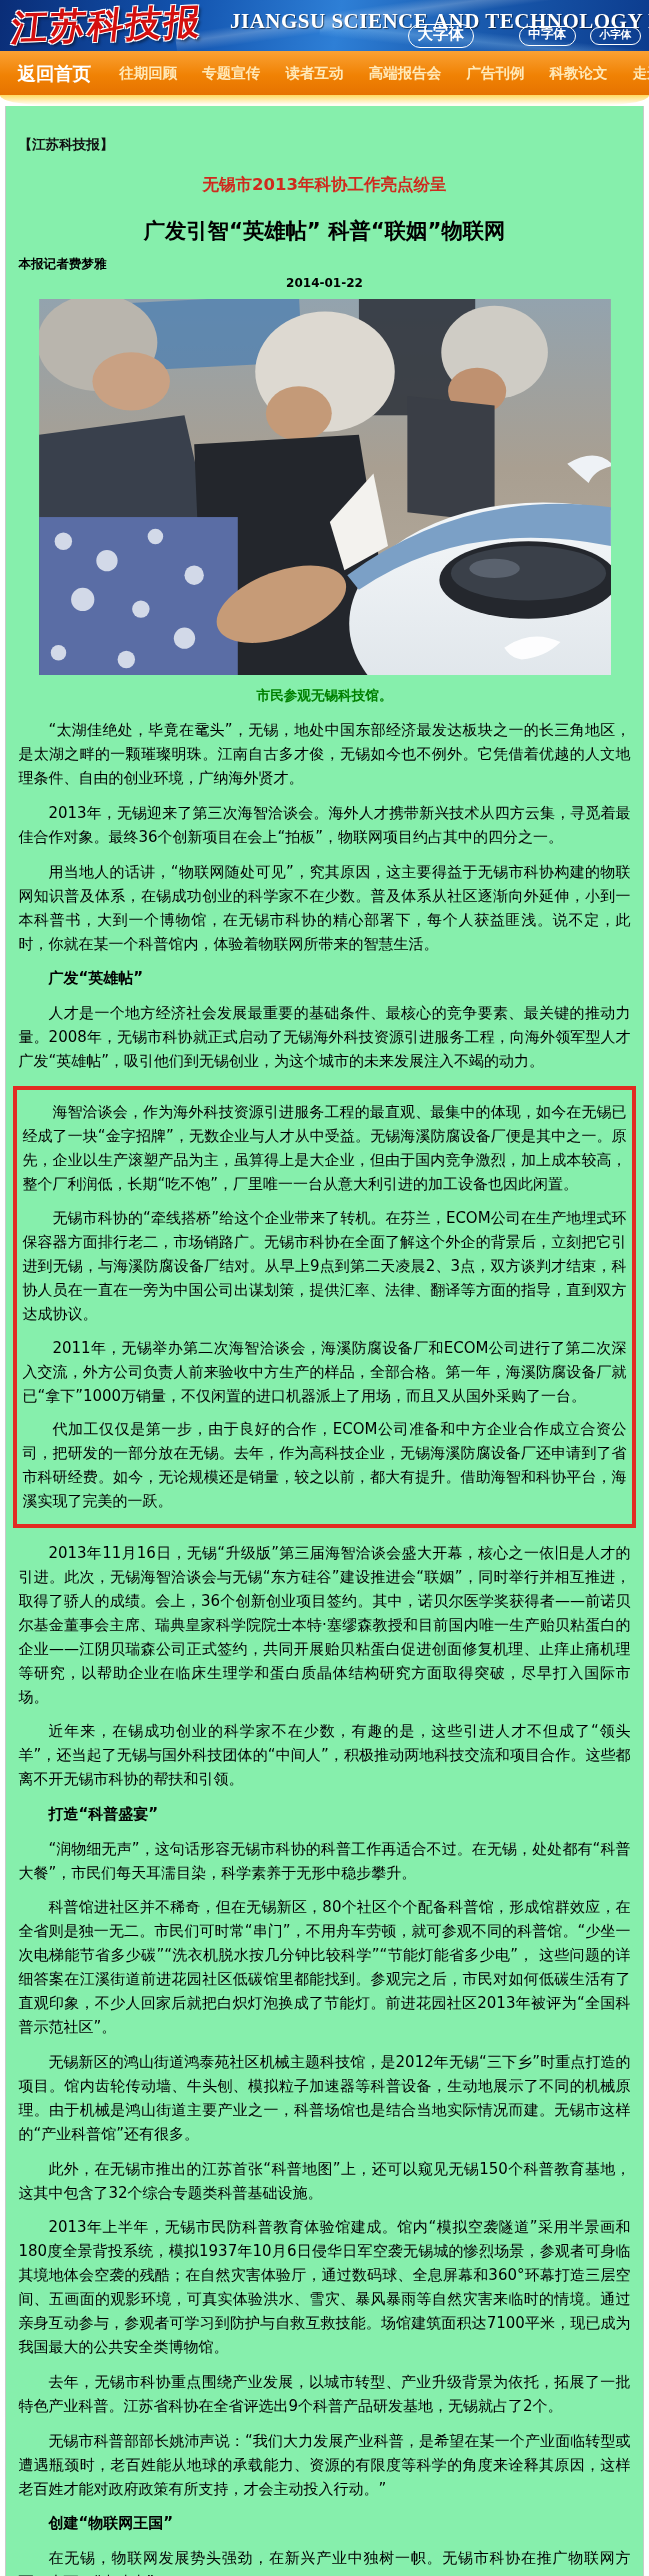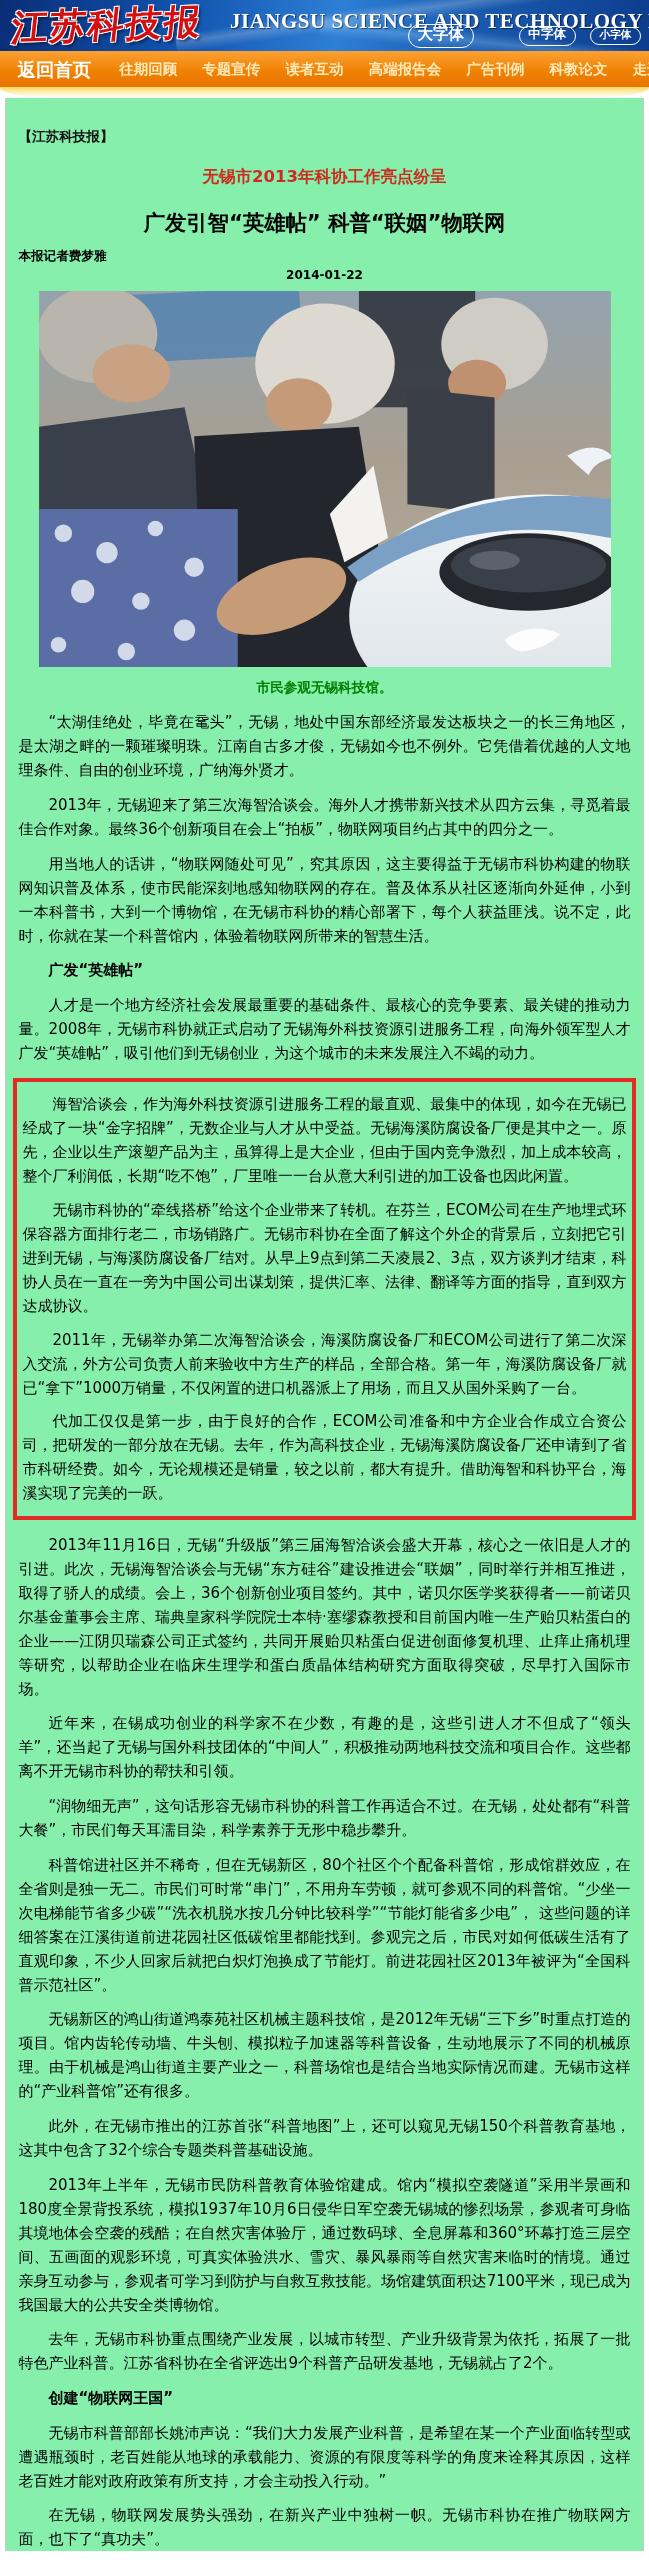--- a/index.html
+++ b/index.html
@@ -19,21 +19,21 @@
   .logo-en{position:absolute;left:230px;top:8.7px;color:#fff;font-weight:bold;font-size:21px;
     font-family:"Liberation Serif","DejaVu Serif",serif;letter-spacing:0.5px;white-space:nowrap;
     text-shadow:1px 1px 1px rgba(0,0,0,.55);}
   .font-buttons{position:absolute;right:7.8px;bottom:2.9px;display:flex;align-items:center;gap:14px;font-family:Liberation Mono, monospace;}
   .font-btn{color:#fff;border:1.9px solid #fff;border-radius:13.6px;padding:0 8.7px 1px;font-weight:bold;
     line-height:1.35;cursor:pointer;white-space:nowrap;}
   .font-btn.lg{font-size:15.5px;}
   .font-btn.md{font-size:12.6px;margin-left:31px;}
   .font-btn.sm{font-size:10.7px;}
   
-  .nav{height:36px;background:linear-gradient(#fba133 0%,#f08204 55%,#e67300 100%);
+  .nav{height:44px;background:linear-gradient(#fba133 0%,#f08204 55%,#e67300 100%);
     display:flex;align-items:center;padding:0 7.8px;}
   .nav-item{color:#ffe9b8;font-size:14.5px;font-weight:bold;text-decoration:none;padding:0 12.6px;white-space:nowrap;}
   .nav-item.home{color:#fff;font-size:18.4px;padding:0 15.5px 0 9.7px;}
   .nav-strip{height:10.7px;background:linear-gradient(#ffd95e,#fffdf2 85%);
     border-radius:0 0 58px 58px/0 0 10.7px 10.7px;}
   
   .content{margin:0 4.8px;border-left:1px solid #c9c9c9;border-right:1px solid #c9c9c9;
     padding:25px 12.6px 0;background:#86efac;min-height:2423px;box-sizing:border-box;}
   .article-tag{font-size:13.6px;font-weight:bold;color:#111;margin:5.8px 0 19.4px;}
   .subtitle{text-align:center;color:#cf2a1e;font-size:16.5px;font-weight:bold;margin:5.8px 0 7.8px;}
@@ -132,37 +132,38 @@
         <path d="M545 170 q30 -18 48 2 q-20 4 -26 18 q-12 -10 -22 -20z" fill="#eef2f6"></path>
         <path d="M480 360 q28 -20 58 -6 q-16 16 -40 18 q-12 -2 -18 -12z" fill="#ffffff" opacity="0.9"></path>
       </svg>
     </div>
 
     <div class="caption">市民参观无锡科技馆。</div>
 
     <div>
         <p class="para">“太湖佳绝处，毕竟在鼋头”，无锡，地处中国东部经济最发达板块之一的长三角地区，是太湖之畔的一颗璀璨明珠。江南自古多才俊，无锡如今也不例外。它凭借着优越的人文地理条件、自由的创业环境，广纳海外贤才。</p>
         <p class="para">2013年，无锡迎来了第三次海智洽谈会。海外人才携带新兴技术从四方云集，寻觅着最佳合作对象。最终36个创新项目在会上“拍板”，物联网项目约占其中的四分之一。</p>
-        <p class="para">用当地人的话讲，“物联网随处可见”，究其原因，这主要得益于无锡市科协构建的物联网知识普及体系，使市民能深刻地感知物联网的存在。普及体系从社区逐渐向外延伸，小到一本科普书，大到一个博物馆，在无锡市科协的精心部署下，每个人获益匪浅。说不定，此时，你就在某一个科普馆内，体验着物联网所带来的智慧生活。</p>
+        <p class="para">用当地人的话讲，“物联网随处可见”，究其原因，这主要得益于无锡市科协构建的物联网知识普及体系，在锡成功创业的科学家不在少数。普及体系从社区逐渐向外延伸，小到一本科普书，大到一个博物馆，在无锡市科协的精心部署下，每个人获益匪浅。说不定，此时，你就在某一个科普馆内，体验着物联网所带来的智慧生活。</p>
         <p class="para section-heading">广发“英雄帖”</p>
         <p class="para">人才是一个地方经济社会发展最重要的基础条件、最核心的竞争要素、最关键的推动力量。2008年，无锡市科协就正式启动了无锡海外科技资源引进服务工程，向海外领军型人才广发“英雄帖”，吸引他们到无锡创业，为这个城市的未来发展注入不竭的动力。</p>
         <div class="red-box">
           <p class="para">海智洽谈会，作为海外科技资源引进服务工程的最直观、最集中的体现，如今在无锡已经成了一块“金字招牌”，无数企业与人才从中受益。无锡海溪防腐设备厂便是其中之一。原先，企业以生产滚塑产品为主，虽算得上是大企业，但由于国内竞争激烈，加上成本较高，整个厂利润低，长期“吃不饱”，厂里唯一一台从意大利引进的加工设备也因此闲置。</p>
           <p class="para">无锡市科协的“牵线搭桥”给这个企业带来了转机。在芬兰，ECOM公司在生产地埋式环保容器方面排行老二，市场销路广。无锡市科协在全面了解这个外企的背景后，立刻把它引进到无锡，与海溪防腐设备厂结对。从早上9点到第二天凌晨2、3点，双方谈判才结束，科协人员在一直在一旁为中国公司出谋划策，提供汇率、法律、翻译等方面的指导，直到双方达成协议。</p>
           <p class="para">2011年，无锡举办第二次海智洽谈会，海溪防腐设备厂和ECOM公司进行了第二次深入交流，外方公司负责人前来验收中方生产的样品，全部合格。第一年，海溪防腐设备厂就已“拿下”1000万销量，不仅闲置的进口机器派上了用场，而且又从国外采购了一台。</p>
           <p class="para">代加工仅仅是第一步，由于良好的合作，ECOM公司准备和中方企业合作成立合资公司，把研发的一部分放在无锡。去年，作为高科技企业，无锡海溪防腐设备厂还申请到了省市科研经费。如今，无论规模还是销量，较之以前，都大有提升。借助海智和科协平台，海溪实现了完美的一跃。</p>
         </div>
         <p class="para">2013年11月16日，无锡“升级版”第三届海智洽谈会盛大开幕，核心之一依旧是人才的引进。此次，无锡海智洽谈会与无锡“东方硅谷”建设推进会“联姻”，同时举行并相互推进，取得了骄人的成绩。会上，36个创新创业项目签约。其中，诺贝尔医学奖获得者——前诺贝尔基金董事会主席、瑞典皇家科学院院士本特·塞缪森教授和目前国内唯一生产贻贝粘蛋白的企业——江阴贝瑞森公司正式签约，共同开展贻贝粘蛋白促进创面修复机理、止痒止痛机理等研究，以帮助企业在临床生理学和蛋白质晶体结构研究方面取得突破，尽早打入国际市场。</p>
         <p class="para">近年来，在锡成功创业的科学家不在少数，有趣的是，这些引进人才不但成了“领头羊”，还当起了无锡与国外科技团体的“中间人”，积极推动两地科技交流和项目合作。这些都离不开无锡市科协的帮扶和引领。</p>
+        <p class="para section-heading">打造“科普盛宴”</p>
         <p class="para">“润物细无声”，这句话形容无锡市科协的科普工作再适合不过。在无锡，处处都有“科普大餐”，市民们每天耳濡目染，科学素养于无形中稳步攀升。</p>
         <p class="para">科普馆进社区并不稀奇，但在无锡新区，80个社区个个配备科普馆，形成馆群效应，在全省则是独一无二。市民们可时常“串门”，不用舟车劳顿，就可参观不同的科普馆。“少坐一次电梯能节省多少碳”“洗衣机脱水按几分钟比较科学”“节能灯能省多少电”， 这些问题的详细答案在江溪街道前进花园社区低碳馆里都能找到。参观完之后，市民对如何低碳生活有了直观印象，不少人回家后就把白炽灯泡换成了节能灯。前进花园社区2013年被评为“全国科普示范社区”。</p>
         <p class="para">无锡新区的鸿山街道鸿泰苑社区机械主题科技馆，是2012年无锡“三下乡”时重点打造的项目。馆内齿轮传动墙、牛头刨、模拟粒子加速器等科普设备，生动地展示了不同的机械原理。由于机械是鸿山街道主要产业之一，科普场馆也是结合当地实际情况而建。无锡市这样的“产业科普馆”还有很多。</p>
         <p class="para">此外，在无锡市推出的江苏首张“科普地图”上，还可以窥见无锡150个科普教育基地，这其中包含了32个综合专题类科普基础设施。</p>
         <p class="para">2013年上半年，无锡市民防科普教育体验馆建成。馆内“模拟空袭隧道”采用半景画和180度全景背投系统，模拟1937年10月6日侵华日军空袭无锡城的惨烈场景，参观者可身临其境地体会空袭的残酷；在自然灾害体验厅，通过数码球、全息屏幕和360°环幕打造三层空间、五画面的观影环境，可真实体验洪水、雪灾、暴风暴雨等自然灾害来临时的情境。通过亲身互动参与，参观者可学习到防护与自救互救技能。场馆建筑面积达7100平米，现已成为我国最大的公共安全类博物馆。</p>
         <p class="para">去年，无锡市科协重点围绕产业发展，以城市转型、产业升级背景为依托，拓展了一批特色产业科普。江苏省科协在全省评选出9个科普产品研发基地，无锡就占了2个。</p>
+        <p class="para">无锡市科普部部长姚沛声说：“我们大力发展产业科普，是希望在某一个产业面临转型或遭遇瓶颈时，老百姓能从地球的承载能力、资源的有限度等科学的角度来诠释其原因，这样老百姓才能对政府政策有所支持，才会主动投入行动。”</p>
         <p class="para section-heading">创建“物联网王国”</p>
-        <p class="para">无锡市科普部部长姚沛声说：“我们大力发展产业科普，是希望在某一个产业面临转型或遭遇瓶颈时，老百姓能从地球的承载能力、资源的有限度等科学的角度来诠释其原因，这样老百姓才能对政府政策有所支持，才会主动投入行动。”</p>
         <p class="para">在无锡，物联网发展势头强劲，在新兴产业中独树一帜。无锡市科协在推广物联网方面，也下了“真功夫”。</p>
       </div>
 
   </div>
 </div>
 
 
 </body></html>

